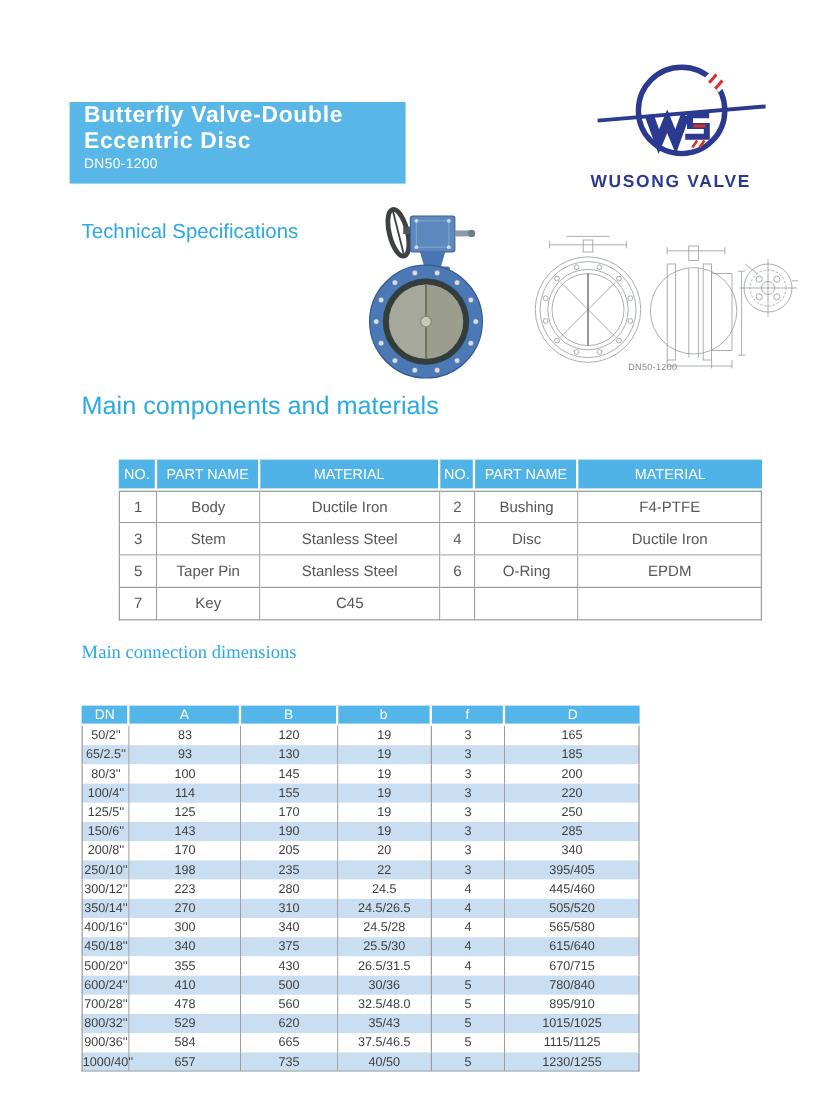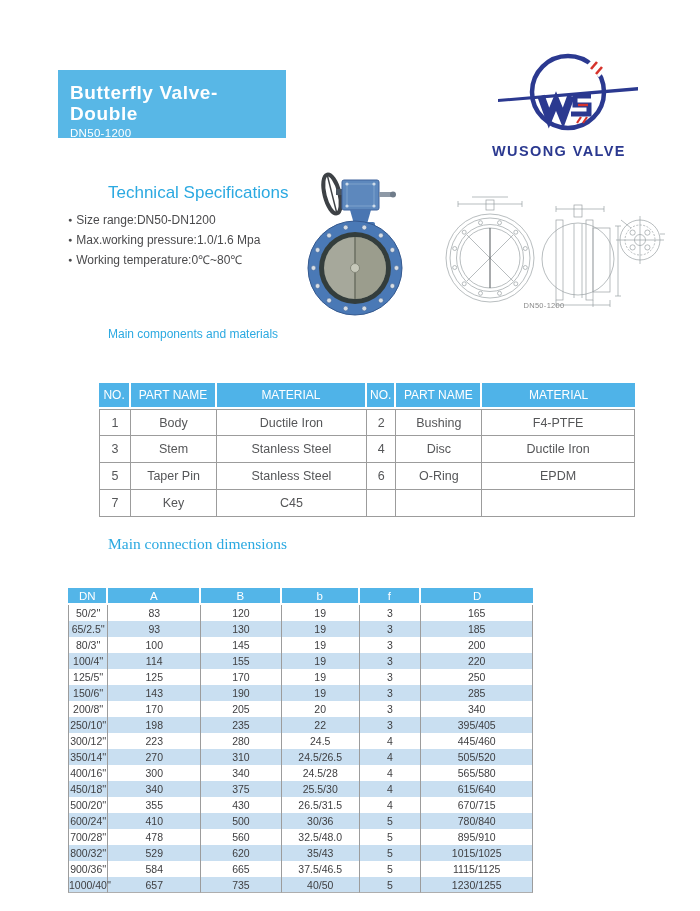--- a/index.html
+++ b/index.html
@@ -1,32 +1,32 @@
 <!DOCTYPE html>
 <html><head>
 <meta charset="utf-8">
 <style>
   * { margin:0; padding:0; box-sizing:border-box; }
   html,body { width:700px; height:911px; }
   body { background:#ffffff; font-family:"Liberation Sans", sans-serif; position:relative; overflow:hidden; }
   .page { position:absolute; inset:0; }
 
   
-  .banner { position:absolute; left:58px; top:70px; width:228px; height:68px; background:#58B7E6; padding:12px 11px 0 12px; }
+  .banner { position:absolute; left:58px; top:85px; width:280px; height:68px; background:#58B7E6; padding:1px 11px 0 12px; }
   .banner-title { color:#fff; font-weight:bold; font-size:19px; line-height:21px; letter-spacing:.6px; }
   .banner-sub { color:#fff; font-size:11.5px; margin-top:3px; letter-spacing:.3px; }
 
   
   .logo { position:absolute; left:492px; top:50px; width:152px; text-align:left; }
   .brand { color:#2B3990; font-weight:bold; font-size:14.5px; letter-spacing:1.4px; margin-top:1px; white-space:nowrap; }
 
   
-  .h-blue { color:#2BA9E1; font-weight:normal; position:absolute; left:68px;margin-left:40px; }
+  .h-blue { color:#2BA9E1; font-weight:normal; position:absolute; left:68px; }
   .h-specs { top:183px; font-size:17px; }
-  .h-comp { top:327px; font-size:12px; }
+  .h-comp { top:327px; font-size:21px; }
   .h-dim  { top:535px; font-size:15.5px;font-family:Liberation Serif, serif; }
 
   
   .bullets { position:absolute; left:68px; top:210px; list-style:none; }
   .bullets li { font-size:12px; color:#4A4A4C; line-height:20px; }
   .bullets li::before { content:"●"; font-size:7px; vertical-align:2px; margin-right:4px; color:#4A4A4C; }
 
   
   .photo { position:absolute; left:287px; top:169px; }
   .drawings { position:absolute; left:428px; top:196px; }
@@ -55,20 +55,21 @@
   .dim-table tbody tr:last-child td { border-bottom:1px solid #AEAEAE; }
 </style>
 </head>
 <body>
 
 <div class="page">
 
   <div class="banner">
     <div class="banner-title">
       <span>Butterfly Valve-Double</span><br>
+      <span>Eccentric Disc</span>
     </div>
     <div class="banner-sub">DN50-1200</div>
   </div>
 
   <div class="logo">
     <svg width="152" height="88" viewBox="0 0 152 88">
       <circle cx="76" cy="42" r="36" fill="none" stroke="#2B3990" stroke-width="4.5"></circle>
 
       <line x1="98" y1="12" x2="110" y2="24" stroke="#ffffff" stroke-width="9"></line>
       <line x1="99" y1="19" x2="105" y2="12" stroke="#D6332C" stroke-width="2.6"></line>
@@ -80,25 +81,20 @@
 
       <path d="M99,46 L83,46 L83,55 L97,55 L97,64 L79,64" fill="none" stroke="#2B3990" stroke-width="5"></path>
       <line x1="86" y1="55" x2="96" y2="55" stroke="#D6332C" stroke-width="2.4"></line>
       <line x1="85" y1="73" x2="89" y2="67" stroke="#D6332C" stroke-width="2.2"></line>
       <line x1="91" y1="73" x2="95" y2="67" stroke="#D6332C" stroke-width="2.2"></line>
     </svg>
     <div class="brand">WUSONG VALVE</div>
   </div>
 
   <h2 class="h-blue h-specs">Technical Specifications</h2>
-  <ul class="bullets">
-      <li>Size range:DN50-DN1200</li>
-      <li>Max.working pressure:1.0/1.6 Mpa</li>
-      <li>Working temperature:0℃~80℃</li>
-    </ul>
 
   <svg class="photo" width="137" height="149" viewBox="0 0 137 149">
 
     <g transform="rotate(-14 45 25)">
       <ellipse cx="45" cy="25" rx="7.5" ry="20" fill="none" stroke="#3d4145" stroke-width="4"></ellipse>
       <line x1="45" y1="6" x2="45" y2="44" stroke="#3d4145" stroke-width="1.5"></line>
     </g>
     <rect x="49" y="20" width="10" height="6" fill="#4a5560"></rect>
 
     <rect x="55" y="11" width="37" height="30" rx="2" fill="#5d88bd" stroke="#3f639c"></rect>

